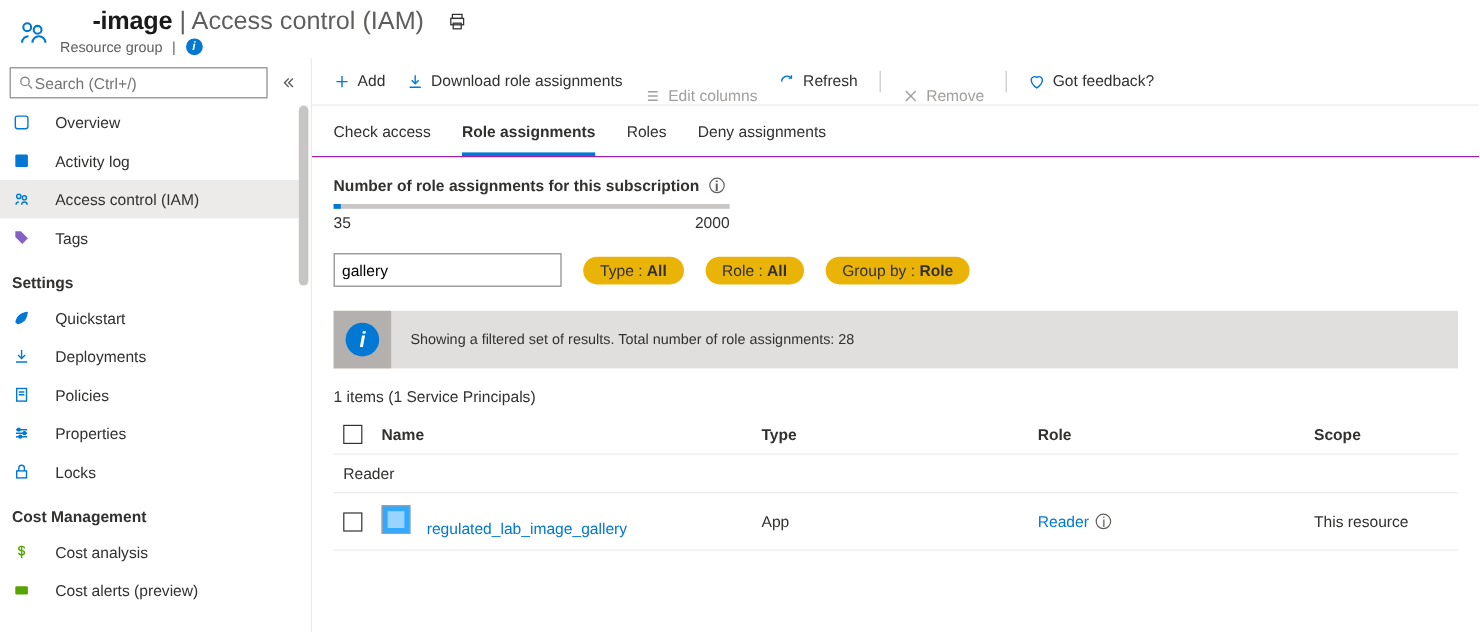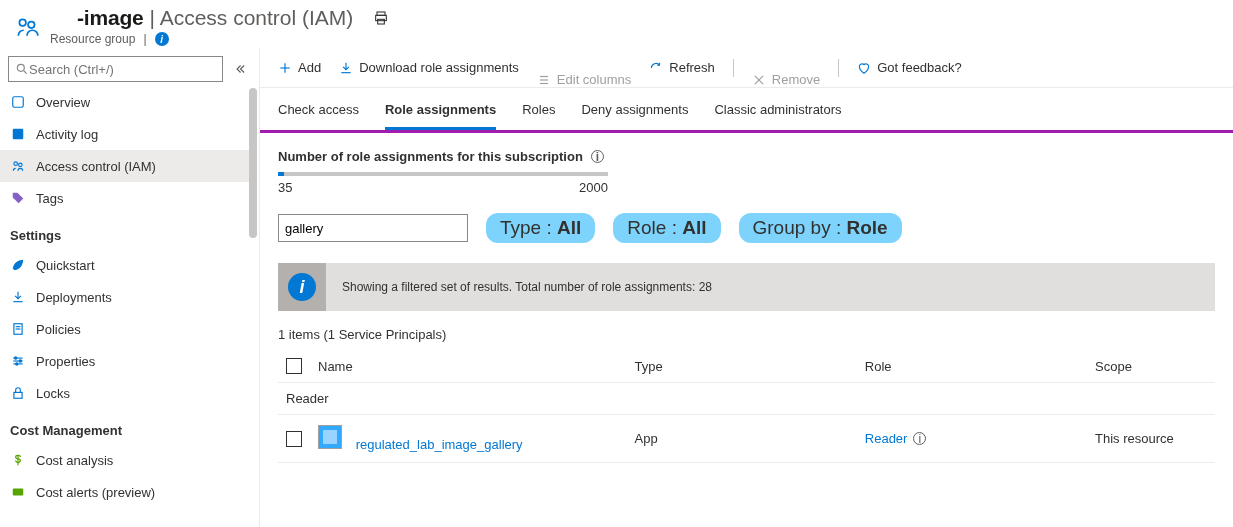--- a/index.html
+++ b/index.html
@@ -16,49 +16,49 @@
   .hdr-info { display:inline-flex; align-items:center; justify-content:center; width:14px; height:14px; border-radius:50%; background:#0078d4; color:#fff; font-size:10px; font-weight:700; font-style:italic; }
   .body { display: flex; flex: 1; overflow: hidden; }
   .sidebar { width: 260px; border-right: 1px solid #edebe9; display: flex; flex-direction: column; position: relative; }
   .search-wrap { padding: 8px 8px 4px 8px; display: flex; align-items: center; gap: 6px; }
   .searchbox { flex: 1; display: flex; align-items: center; border: 1px solid #8a8886; height: 26px; padding: 0 6px; }
   .searchbox input { border: none; outline: none; flex: 1; font-size: 13px; }
   .search-collapse { color: #605e5c; cursor: pointer; padding: 4px; }
   .scrollbar-fake { position: absolute; right: 0; top: 40px; width: 12px; height: 400px; background: transparent; }
   .scrollbar-thumb { width: 8px; height: 150px; background: #c8c6c4; border-radius: 4px; margin-left: 2px; }
   .nav { flex: 1; overflow-y: auto; padding-right: 10px; }
-  .nav-item { display: flex; align-items: center; height: 32px; padding: 0 10px; gap: 10px; cursor: pointer; color: #323130; }
+  .nav-item { display: flex; align-items: center; height: 32px; padding: 0 10px; gap: 20px; cursor: pointer; color: #323130; }
   .nav-item.selected { background: #edebe9; font-weight: 400; }
   .nav-icon { width: 16px; display: flex; align-items: center; justify-content: center; }
   .nav-section { padding: 14px 10px 6px 10px; font-weight: 600; color: #323130; }
   .main { flex: 1; display: flex; flex-direction: column; overflow: hidden; }
   .toolbar { display: flex; align-items: center; height: 40px; padding: 0 18px; gap: 18px; border-bottom: 1px solid #edebe9; }
   .tool-btn { display: flex; align-items: flex-end; gap: 6px; color: #323130; cursor: pointer; font-size: 13px; }
   .tool-btn.disabled { color: #a19f9d; cursor: default; margin-top: 24px; }
   .tool-sep { width: 1px; height: 18px; background: #c8c6c4; }
-  .tabs { display: flex; gap: 26px; padding: 14px 18px 0 18px; border-bottom: 3px solid #a21caf; }
+  .tabs { display: flex; gap: 26px; padding: 14px 18px 0 18px; border-bottom: 1px solid #a21caf; }
   .tab { padding-bottom: 10px; cursor: pointer; color: #323130; border-bottom: 3px solid transparent; }
   .tab.active { font-weight: 600; border-bottom-color: #0078d4; }
   .content { flex: 1; overflow-y: auto; padding: 16px 18px; }
   .section-title { font-weight: 600; display: flex; align-items: center; gap: 8px; margin-bottom: 8px; }
   .info-icon-sm { color: #605e5c; font-size: 12px; border: 1px solid #605e5c; border-radius: 50%; width: 13px; height: 13px; display: inline-flex; align-items: center; justify-content: center; }
   .progress-track { width: 330px; height: 4px; background: #c8c6c4; position: relative; margin-bottom: 4px; }
   .progress-fill { height: 4px; background: #0078d4; width: 6px; }
   .progress-labels { width: 330px; display: flex; justify-content: space-between; font-size: 13px; color: #323130; margin-bottom: 18px; }
   .filter-row { display: flex; align-items: center; gap: 18px; margin-bottom: 20px; }
   .filter-input { border: 1px solid #8a8886; height: 26px; width: 190px; padding: 13px 6px; font-size: 13px; }
-  .pill { background: #7dd3fc; border-radius: 12px; padding: 4px 14px; font-size: 19px; cursor: pointer; }
+  .pill { background: #eab308; border-radius: 12px; padding: 4px 14px; font-size: 13px; cursor: pointer; }
   .pill b { font-weight: 600; }
   .info-banner { display: flex; align-items: center; background: #e1dfdd; border: none; margin-bottom: 16px; }
   .info-banner-icon { width: 48px; height: 48px; background: #b3b0ad; display: flex; align-items: center; justify-content: center; }
   .info-banner-icon-inner { width: 28px; height: 28px; border-radius: 50%; background: #0078d4; color: #fff; font-weight: 700; font-style: italic; font-size: 18px; display: flex; align-items: center; justify-content: center; }
   .info-banner-text { padding: 0 16px; font-size: 12px; color: #323130; }
   .count-line { font-size: 13px; color: #323130; margin-bottom: 8px; }
   .tbl { width: 100%; }
-  .tbl-head { display: flex; align-items: center; padding: 8px 0; border-bottom: 1px solid #edebe9; font-weight: 400; color: #323130; }
+  .tbl-head { display: flex; align-items: center; padding: 8px 0; border-bottom: 1px solid #edebe9; font-weight: 700; color: #323130; }
   .col-chk { width: 40px; padding-left: 8px; }
   .col-name { flex: 2.2; }
   .col-type { flex: 1.6; }
   .col-role { flex: 1.6; }
   .col-scope { width: 120px; text-align: left; }
   .tbl-group { padding: 8px 8px; border-bottom: 1px solid #edebe9; font-weight: 400; }
   .tbl-row { display: flex; align-items: center; padding: 10px 0; border-bottom: 1px solid #edebe9; }
   .chk { width: 16px; height: 16px; border: 1px solid #323130; }
   .app-icon { width: 24px; height: 24px; background: #31a9ff; border: 1px solid #a19f9d; display:inline-block; margin-right: 10px; position:relative; }
   .app-icon::after { content:""; position:absolute; inset:4px; background: rgba(255,255,255,0.5); }
@@ -277,21 +277,20 @@
             </svg>
           <span>Got feedback?</span>
         </div>
       </div>
 
       <div class="tabs">
         <div class="tab">Check access</div>
         <div class="tab active">Role assignments</div>
         <div class="tab">Roles</div>
         <div class="tab">Deny assignments</div>
-        <div class="tab">Classic administrators</div>
       </div>
 
       <div class="content">
         <div class="section-title">
           <span>Number of role assignments for this subscription</span>
           <span class="info-icon-sm">i</span>
         </div>
         <div class="progress-track">
             <div class="progress-fill"></div>
           </div>

